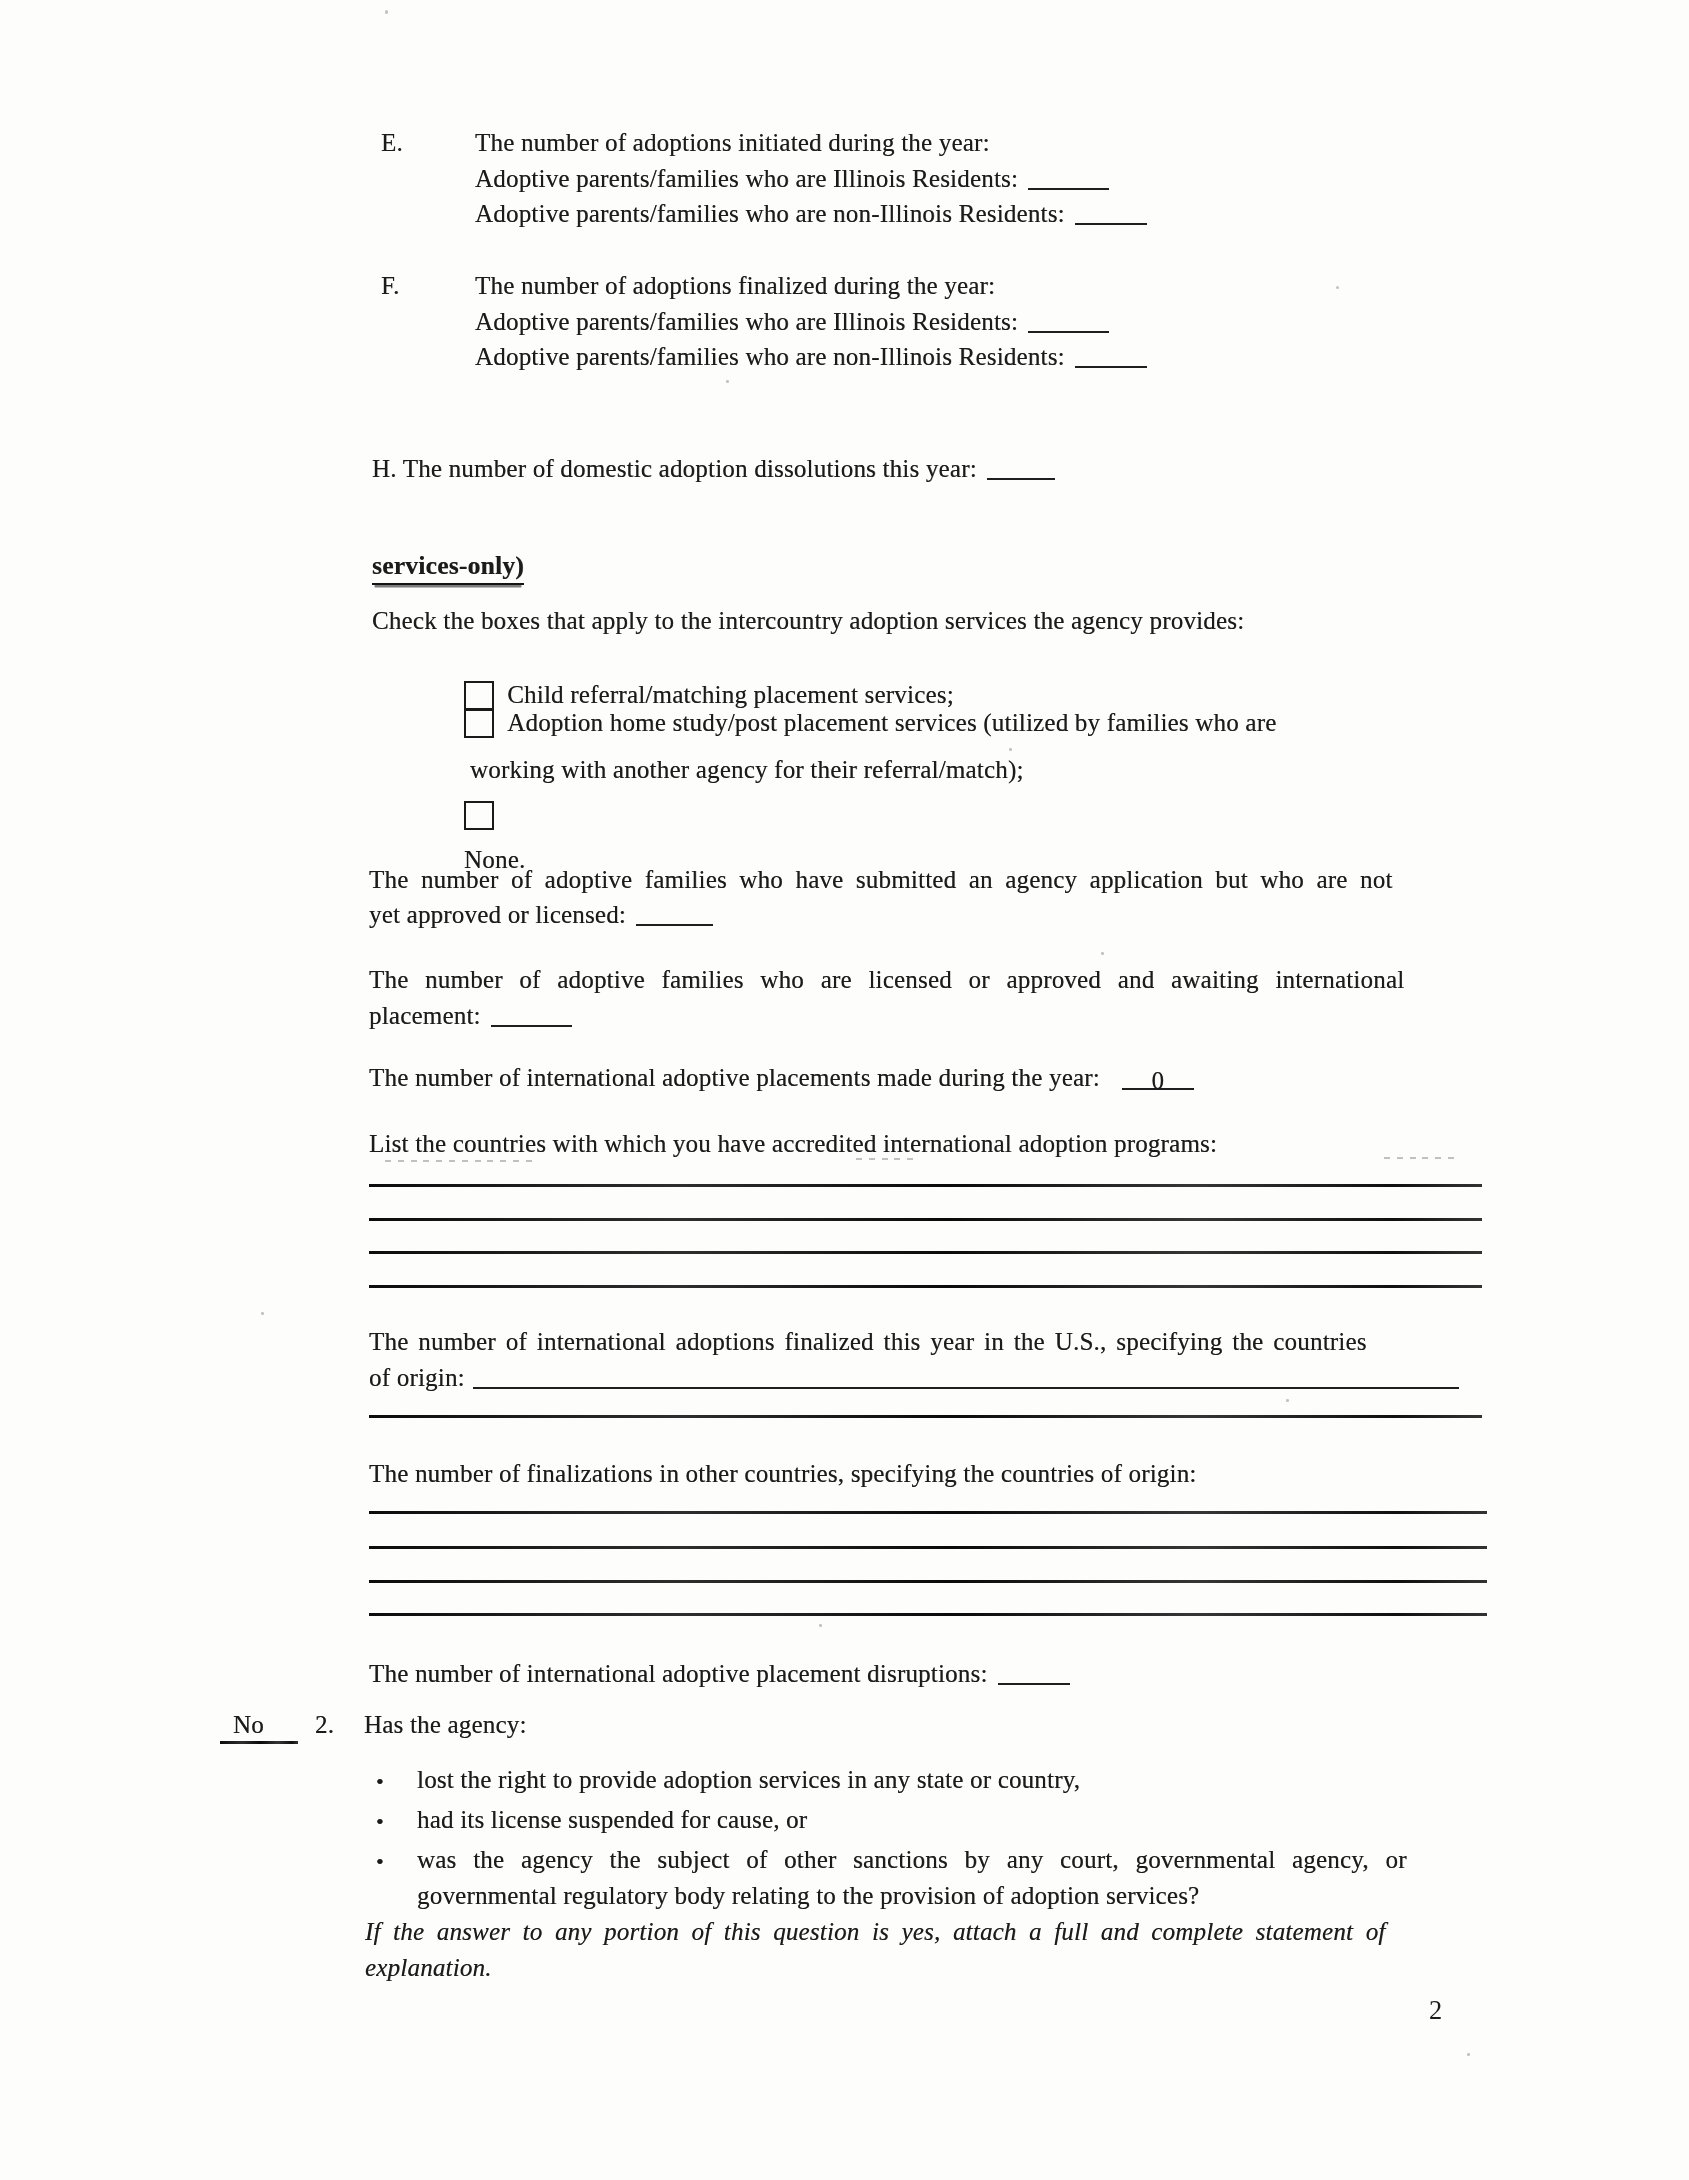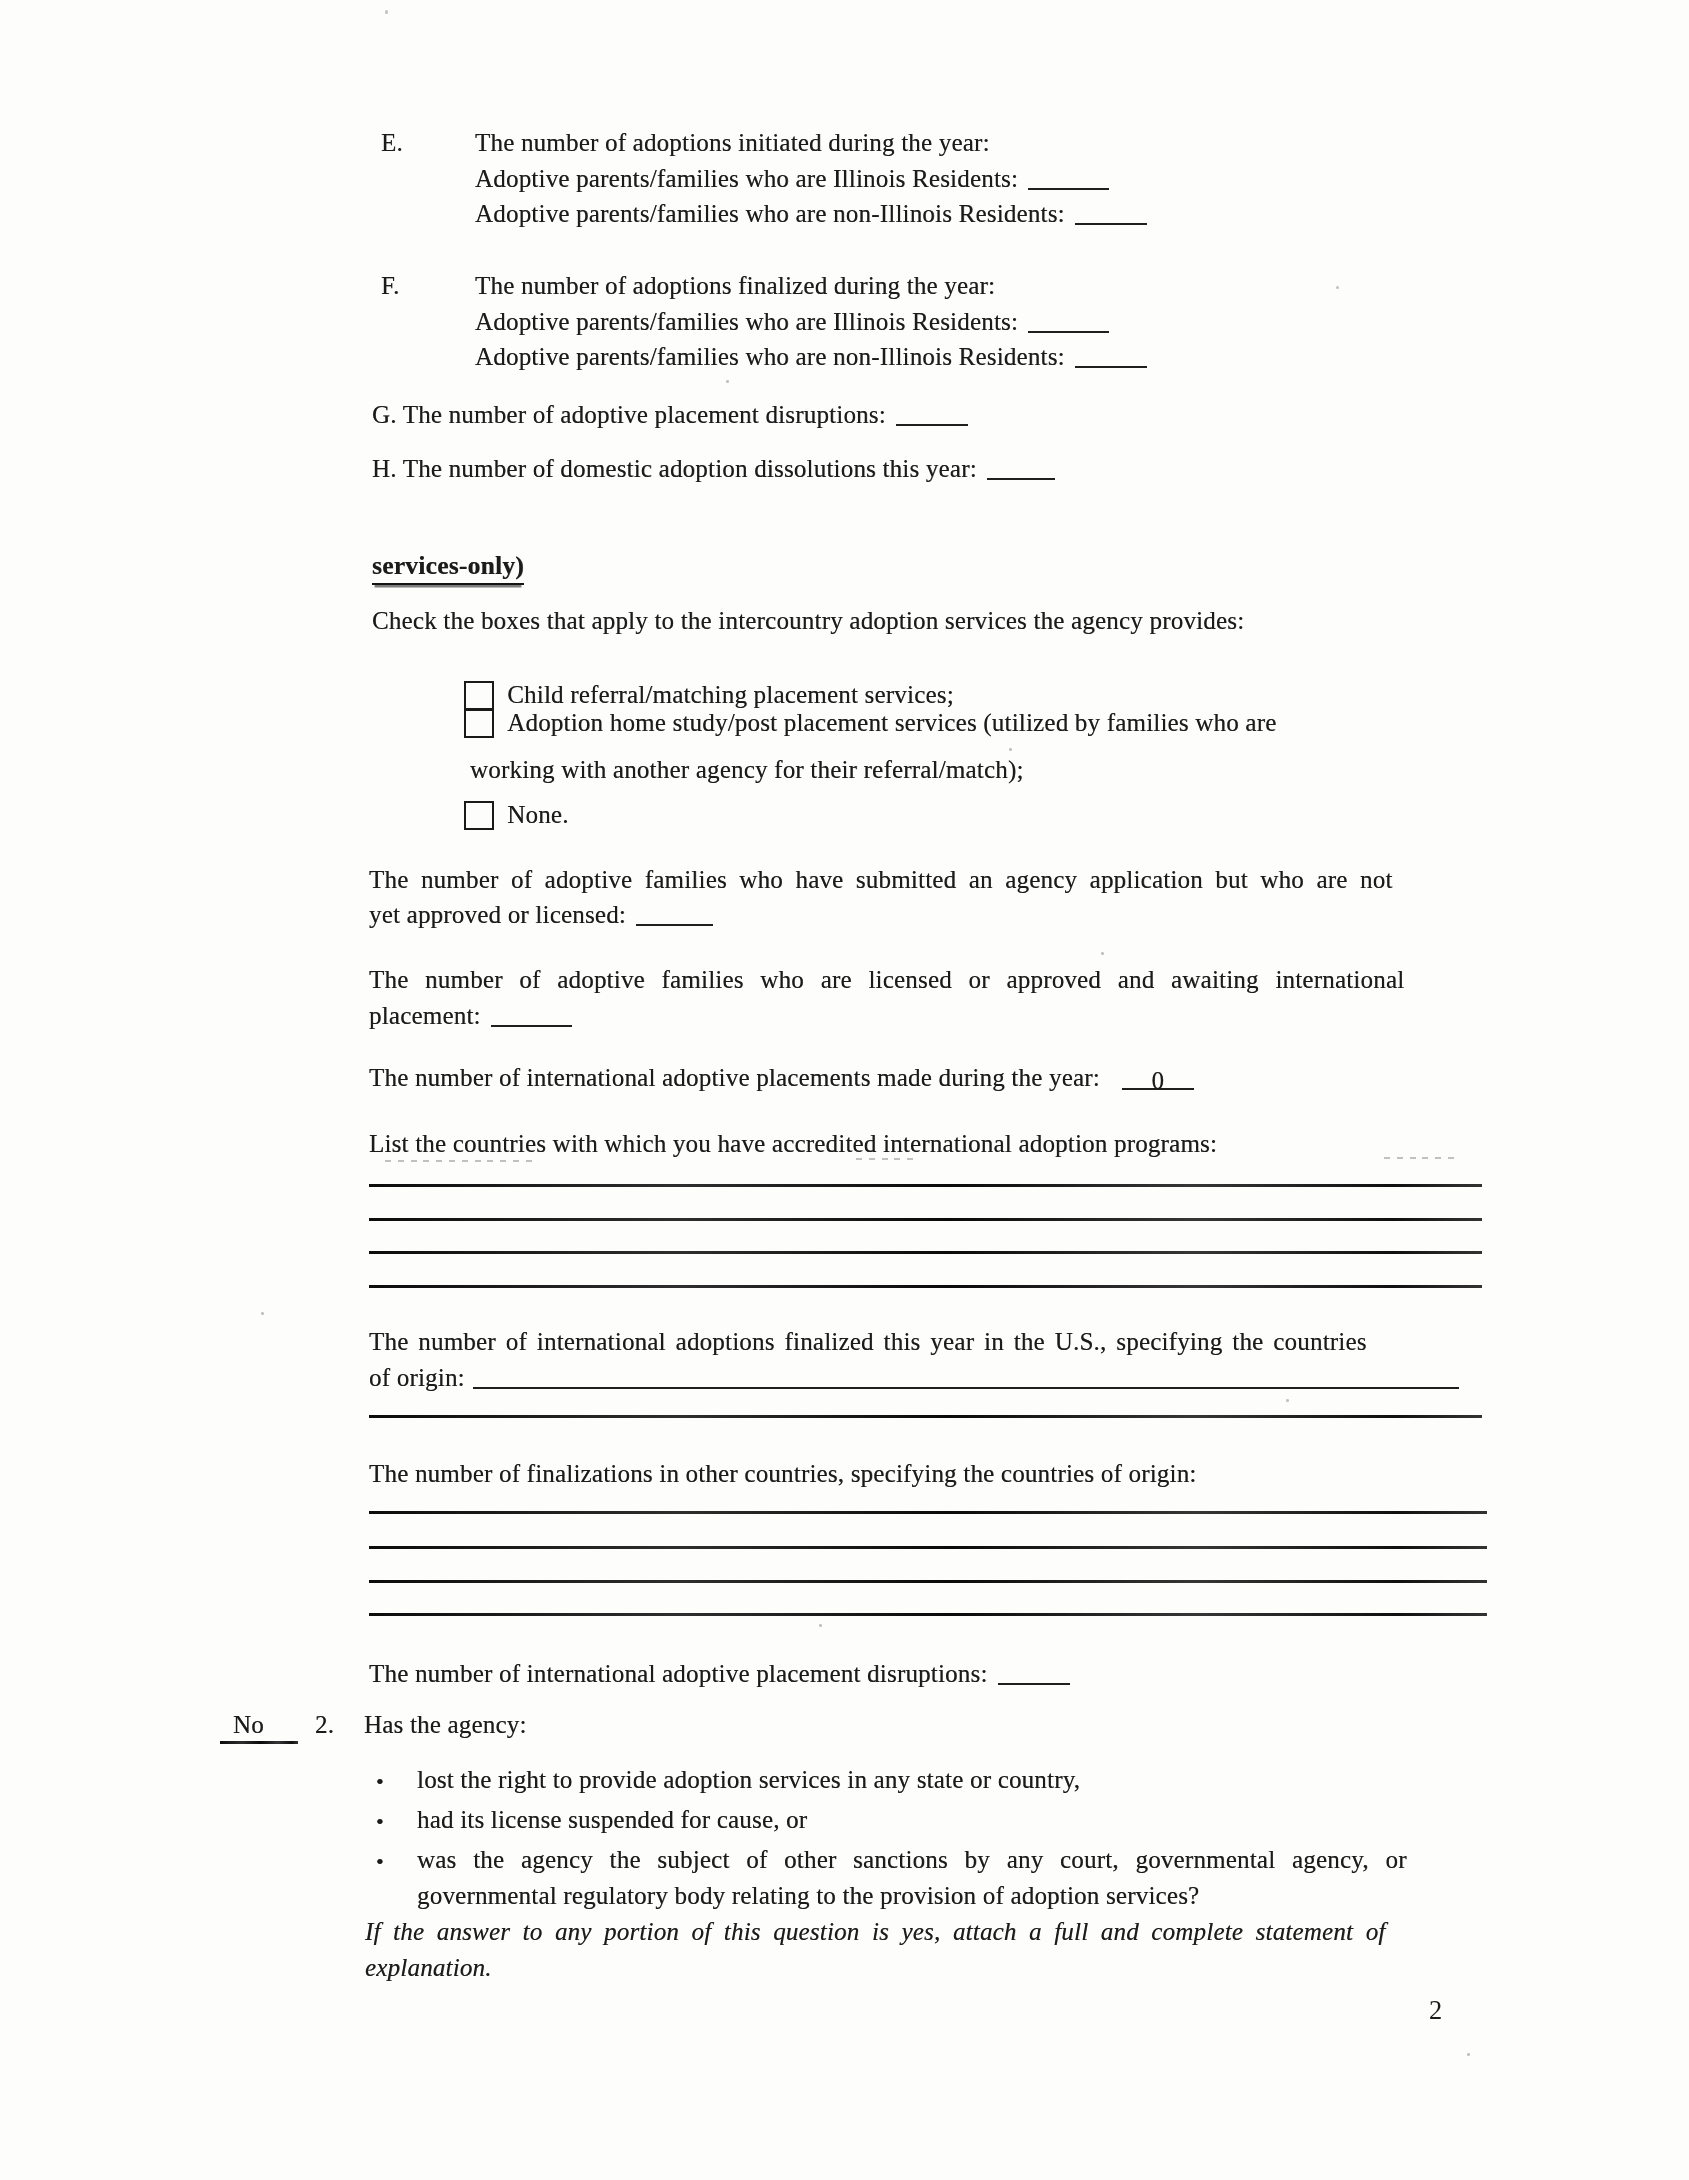--- a/index.html
+++ b/index.html
@@ -66,37 +66,36 @@
   <div class="line" style="left:381px;top:128px;">E.</div>
   <div class="line" style="left:475px;top:128px;">The number of adoptions initiated during the year:</div>
   <div class="line" style="left:475px;top:164px;"><span>Adoptive parents/families who are Illinois Residents:</span><span class="blank filled" style="width:81px;margin-left:10.2px;"><span></span></span></div>
   <div class="line" style="left:475px;top:199px;"><span>Adoptive parents/families who are non-Illinois Residents:</span><span class="blank filled" style="width:72px;margin-left:10.2px;"><span></span></span></div>
 
   <div class="line" style="left:381px;top:271px;">F.</div>
   <div class="line" style="left:475px;top:271px;">The number of adoptions finalized during the year:</div>
   <div class="line" style="left:475px;top:307px;"><span>Adoptive parents/families who are Illinois Residents:</span><span class="blank filled" style="width:81px;margin-left:10.2px;"><span></span></span></div>
   <div class="line" style="left:475px;top:342px;"><span>Adoptive parents/families who are non-Illinois Residents:</span><span class="blank filled" style="width:72px;margin-left:10.2px;"><span></span></span></div>
 
-  <div class="line" style="left:372px;top:400px;"><span>G. The number of adoptive placement disruptions:</span><span class="blank filled" style="width:72px;margin-left:10.2px;"><span></span></span></div>
   <div class="line" style="left:372px;top:454px;"><span>H. The number of domestic adoption dissolutions this year:</span><span class="blank filled" style="width:68px;margin-left:10.2px;"><span></span></span></div>
 
   <div class="line" style="left:372px;top:551px;"><span class="bold-underline">services-only)</span></div>
 
   <div class="line" style="left:372px;top:606px;">Check the boxes that apply to the intercountry adoption services the agency provides:</div>
 
   <div class="cbrow" style="left:464px;top:679px;">
     <span class="cb"></span>
     <span class="line-inline">Child referral/matching placement services;</span>
   </div>
   <div class="cbrow" style="left:464px;top:707px;">
     <span class="cb"></span>
     <span class="line-inline">Adoption home study/post placement services (utilized by families who are</span>
   </div>
   <div class="line" style="left:462px;top:755px;margin-left:8px;">working with another agency for their referral/match);</div>
-  <div class="cbrow" style="left:464px;top:799px;">
+  <div class="cbrow" style="left:464px;top:799px;flex-direction:column;">
     <span class="cb"></span>
     <span class="line-inline">None.</span>
   </div>
 
   <div class="line" style="left:369px;top:865px;word-spacing:6px;">The number of adoptive families who have submitted an agency application but who are not</div>
   <div class="line" style="left:369px;top:900px;"><span>yet approved or licensed:</span><span class="blank filled" style="width:77px;margin-left:10.2px;"><span></span></span></div>
 
   <div class="line" style="left:369px;top:965px;word-spacing:10.2px;">The number of adoptive families who are licensed or approved and awaiting international</div>
   <div class="line" style="left:369px;top:1001px;"><span>placement:</span><span class="blank filled" style="width:81px;margin-left:10.2px;"><span></span></span></div>
 

